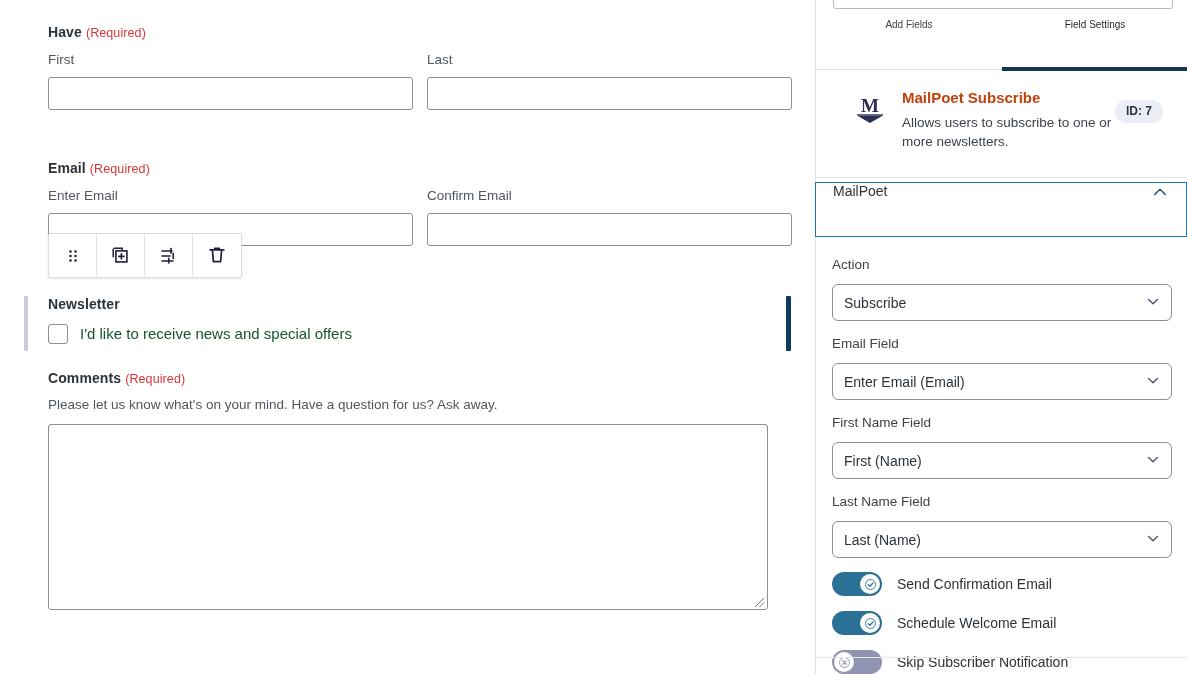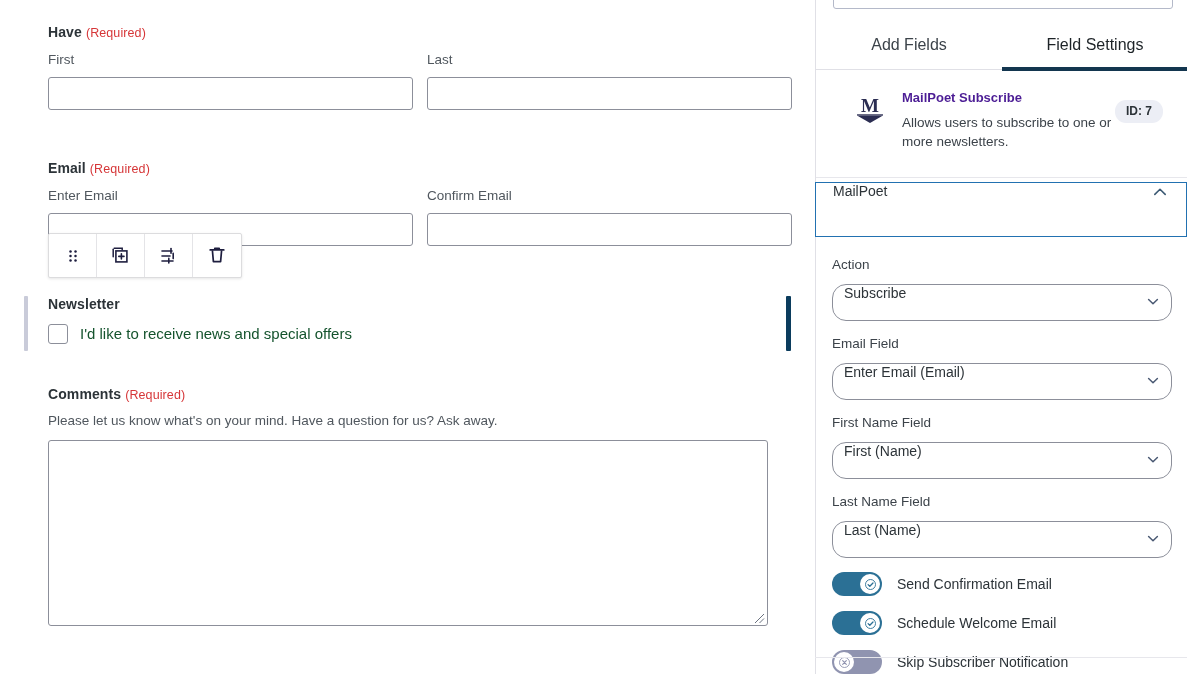--- a/index.html
+++ b/index.html
@@ -195,23 +195,23 @@
   .tabs {
     position: absolute;
     left: 0; top: 19px;
     width: 372px; height: 51px;
     display: flex;
     border-bottom: 1px solid #e0e0e6;
   }
   .tab {
     flex: 1 1 0;
     display: flex;
-    align-items: center;
+    align-items: flex-start;
     justify-content: center;
-    font-size: 16px;
+    font-size: 10px;
     color: #3c434a;
     cursor: pointer;
     position: relative;
     height: 51px;
   }
   .tab.active { color: #1d2327; }
   .tab.active::after {
     content: "";
     position: absolute;
     left: 0; right: 0; bottom: -1px;
@@ -231,23 +231,23 @@
     min-height: 108px;
   }
   .mp-logo {
     width: 40px; height: 40px;
     flex: none;
     margin: 4px 12px 0 17px;
     display: flex; align-items: center; justify-content: center;
   }
   .sb-head-text { flex: 1 1 auto; padding-top: 2px; }
   .sb-title {
-    font-size: 13px;
+    font-size: 15px;
     font-weight: bold;
-    color: #4c1d95;
+    color: #c2410c;
     line-height: 20px;
     margin: 0 4px 5px 0;
   }
   .sb-desc {
     font-size: 13.5px;
     color: #3c434a;
     line-height: 19px;
     max-width: 230px;
     margin: 0;
   }
@@ -304,24 +304,24 @@
     font-size: 13.5px;
     color: #3c434a;
     line-height: 17px;
     margin-bottom: 7px;
   }
   .select {
     position: relative;
     width: 340px;
     height: 37px;
     border: 1px solid #8c8f9a;
-    border-radius: 14px;
+    border-radius: 6px;
     background: #fff;
     display: flex;
-    align-items: flex-start;
+    align-items: center;
     padding: 0 34px 0 11px;
     font-size: 14px;
     color: #2c3338;
     cursor: pointer;
     margin-top: 11px;
   }
   .select .chev {
     position: absolute;
     right: 11px; top: 50%;
     transform: translateY(-50%);
@@ -454,21 +454,21 @@
     <div class="sel-block">
       <div class="sel-bar-left"></div>
       <div class="sel-bar-right"></div>
       <div class="field-label">Newsletter</div>
       <div class="checkbox-row">
         <span class="cb"></span>
         <span class="cb-label">I'd like to receive news and special offers</span>
       </div>
     </div>
 
-    <div class="field-block" style="top:386px;">
+    <div class="field-block" style="top:370px;">
       <div class="field-label">
         <span>Comments</span><span class="req">(Required)</span>
       </div>
       <div class="help-text">Please let us know what's on your mind. Have a question for us? Ask away.</div>
       <div class="ta-wrap" style="margin-left:24px;width:720px;">
         <textarea class="textarea-input" style=""></textarea>
         <svg class="resize-grip" viewBox="0 0 11 11">
           <path d="M10 1L1 10" stroke="#6b7280" stroke-width="1"></path>
           <path d="M10 5.5L5.5 10" stroke="#6b7280" stroke-width="1"></path>
         </svg>

